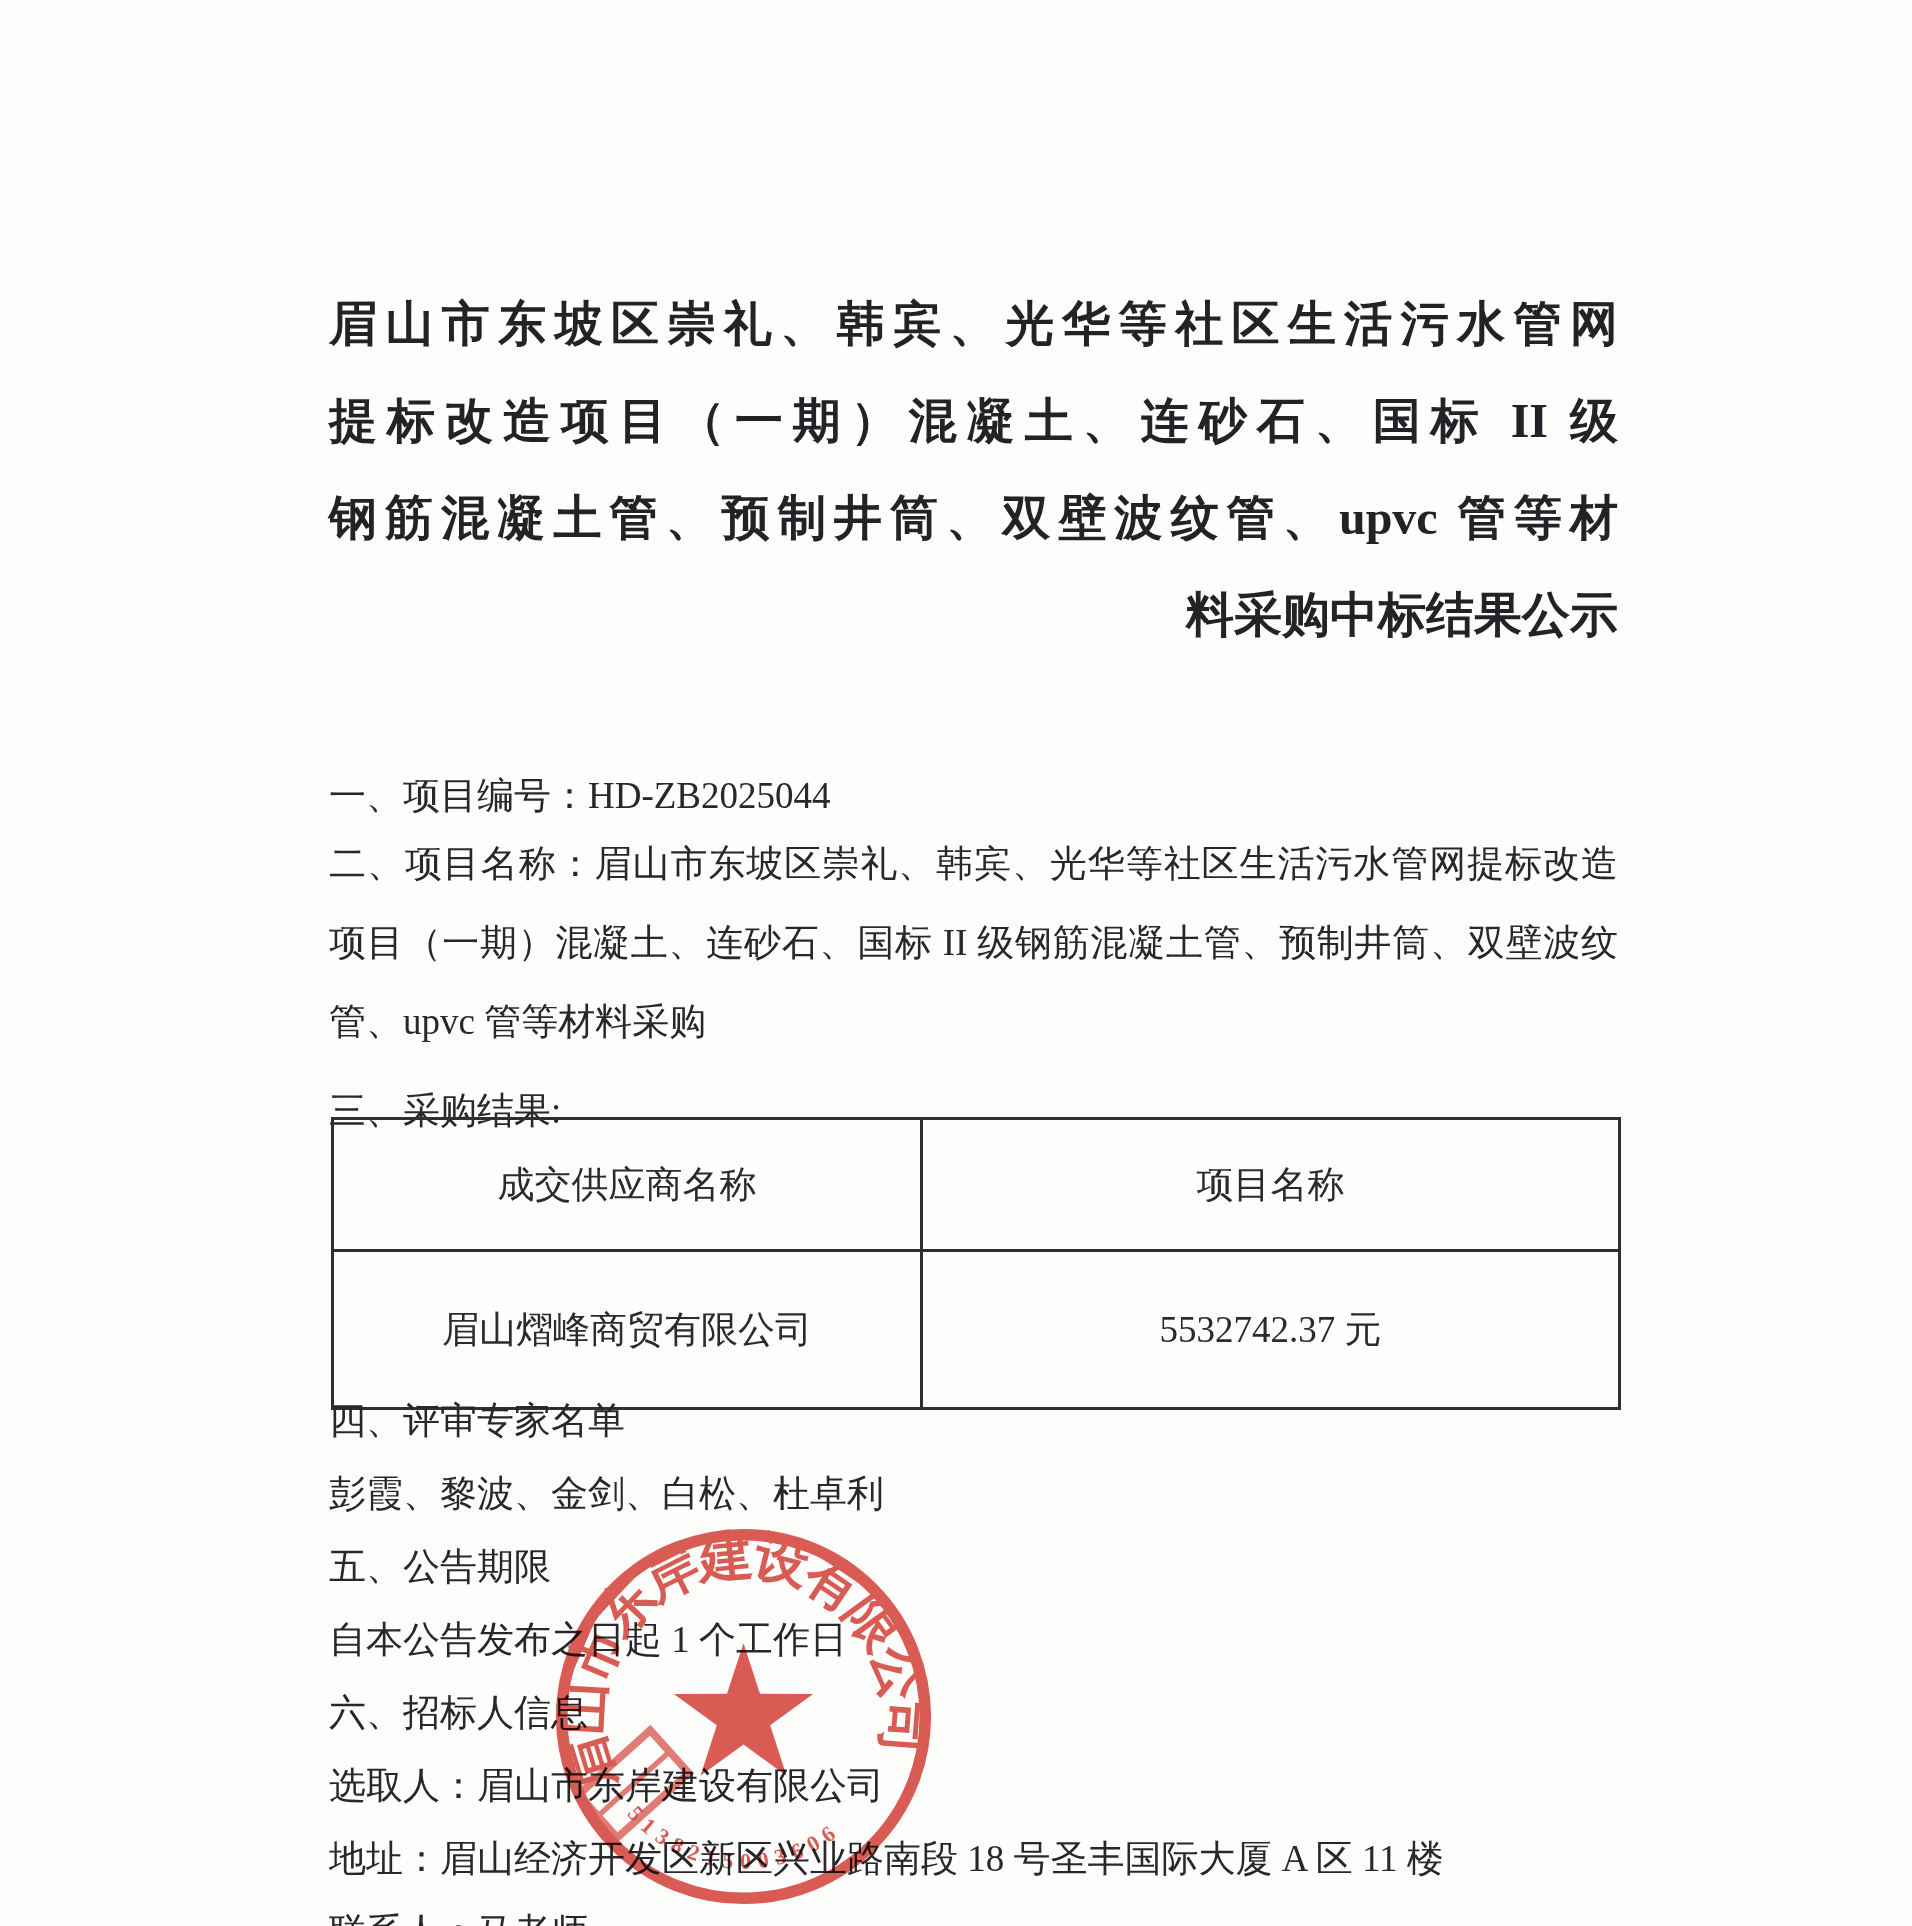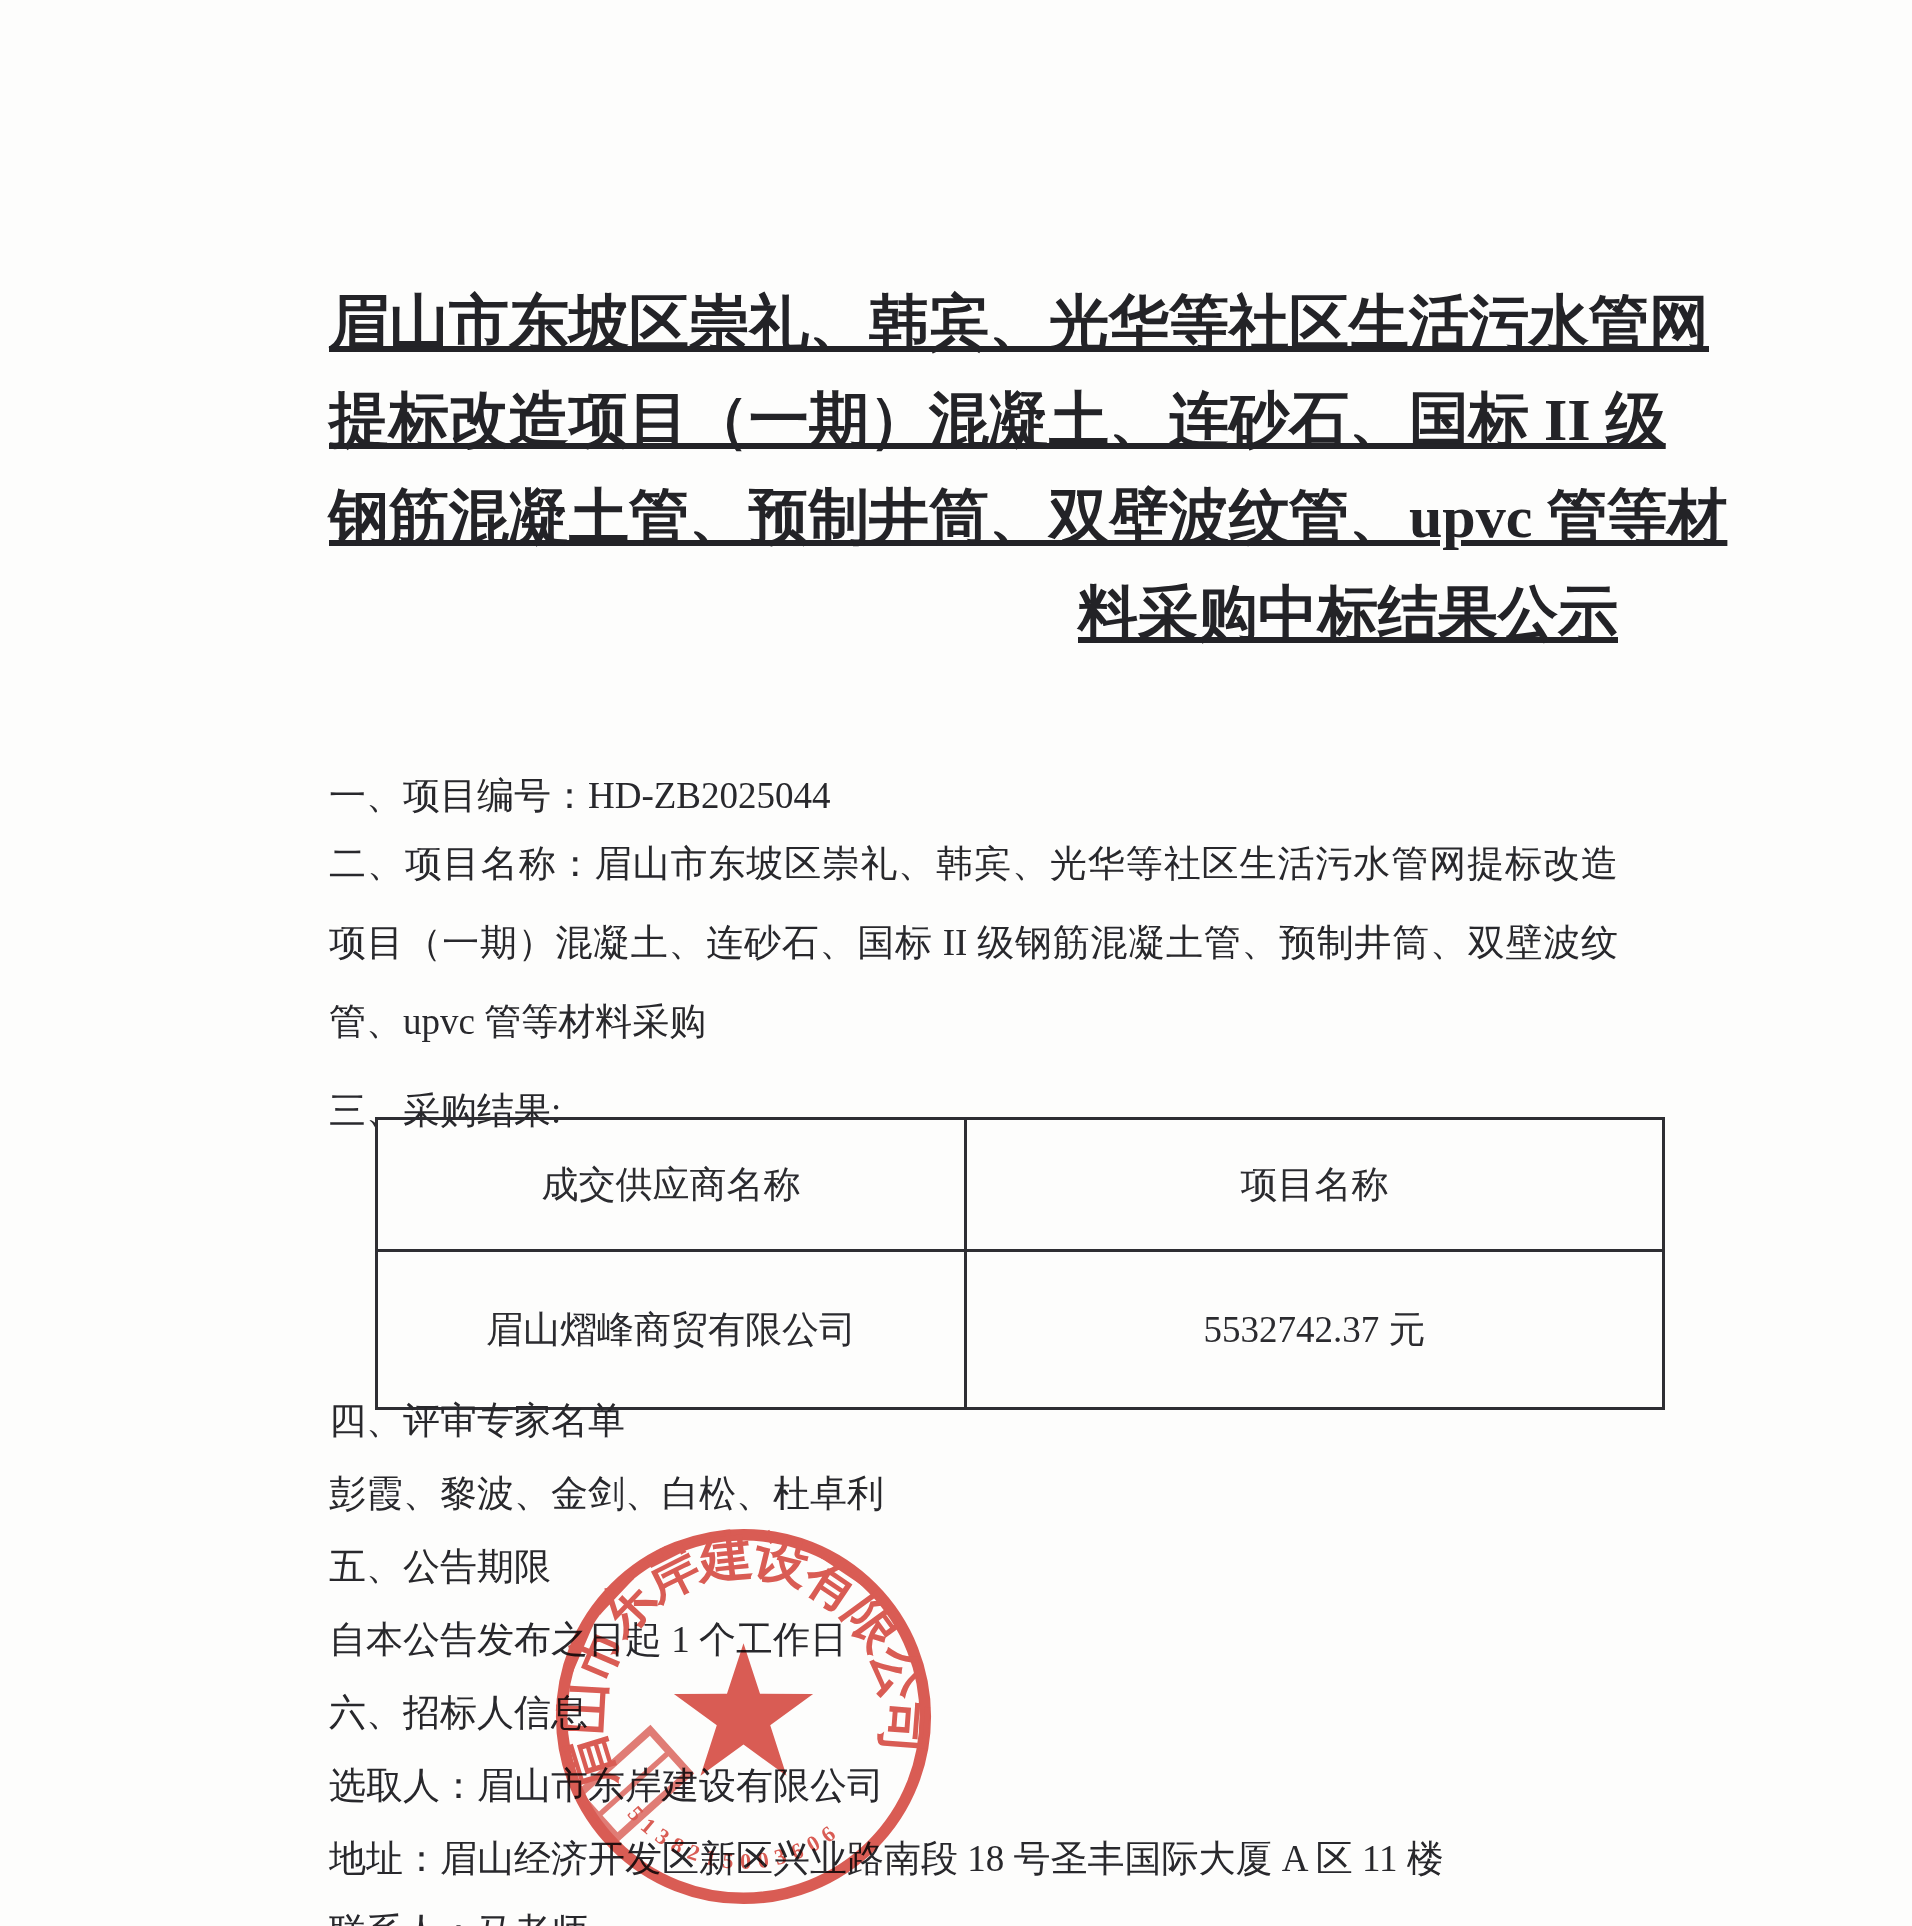--- a/index.html
+++ b/index.html
@@ -1,32 +1,32 @@
 <!DOCTYPE html>
 <html style="--seal-red: #d6463d; --ink: #28282c;font-size:6.2px"><head>
 <meta charset="utf-8">
 <style>
   html,body{margin:0;padding:0;background:#ffffff;}
   .page{position:relative;width:1912px;height:2704px;background:#fdfdfc;overflow:hidden;
         font-family:"Liberation Serif","DejaVu Serif",serif;color:var(--ink,#28282c);}
   
   .title{position:absolute;left:329px;top:275px;width:1289px;font-weight:bold;color:#232327;}
-  .t-line{height:97px;line-height:97px;font-size:60px;white-space:nowrap;text-decoration:underline;}
+  .t-line{height:97px;line-height:97px;font-size:48px;white-space:nowrap;}
   .t-just{text-align:justify;text-align-last:justify;}
   .t-center{text-align:right;}
   
   .bodyline{position:absolute;left:329px;width:1289px;font-size:37px;white-space:nowrap;}
   .b{font-weight:normal;}
   .sec1{top:765px;height:62px;line-height:62px;}
   .para{position:absolute;left:329px;top:824px;width:1289px;font-size:37px;line-height:79px;
         text-align:justify;white-space:normal;}
   .sec3{top:1082px;height:58px;line-height:58px;}
   
   .rtable{position:absolute;left:331px;top:1117px;width:1290px;border-collapse:collapse;
-          table-layout:fixed;font-size:37px;color:#2b2b2f;margin-left:44px;}
+          table-layout:fixed;font-size:37px;color:#2b2b2f;}
   .rtable th,.rtable td{border:3.1px solid #2e2e33;text-align:center;vertical-align:middle;
           font-weight:normal;padding:0;}
   .rtable col.c1{width:589px;}
   .rtable tr.hrow{height:132px;}
   .rtable tr.drow{height:158px;}
   
   .after{position:absolute;left:329px;top:1384px;width:1289px;}
   .aline{height:73px;line-height:73px;font-size:37px;white-space:nowrap;}
   
   .stamp{position:absolute;color:var(--seal-red,#d6463d);mix-blend-mode:multiply;opacity:.88;}

